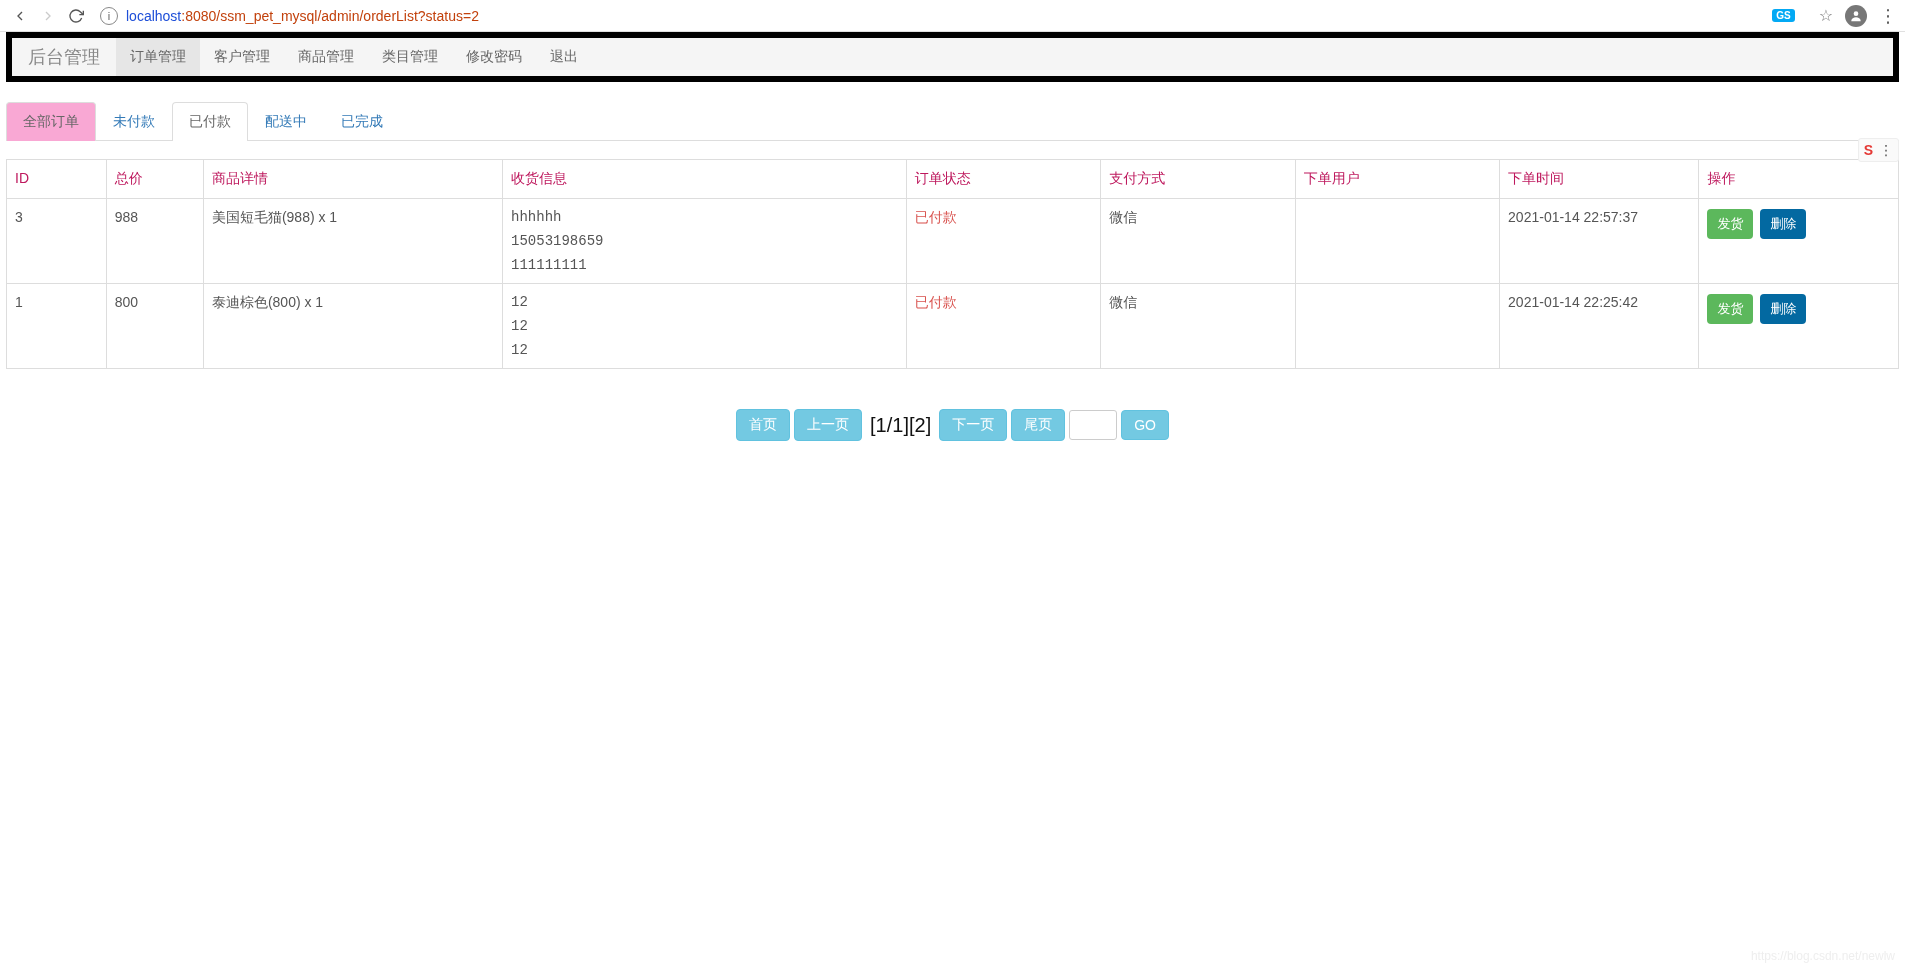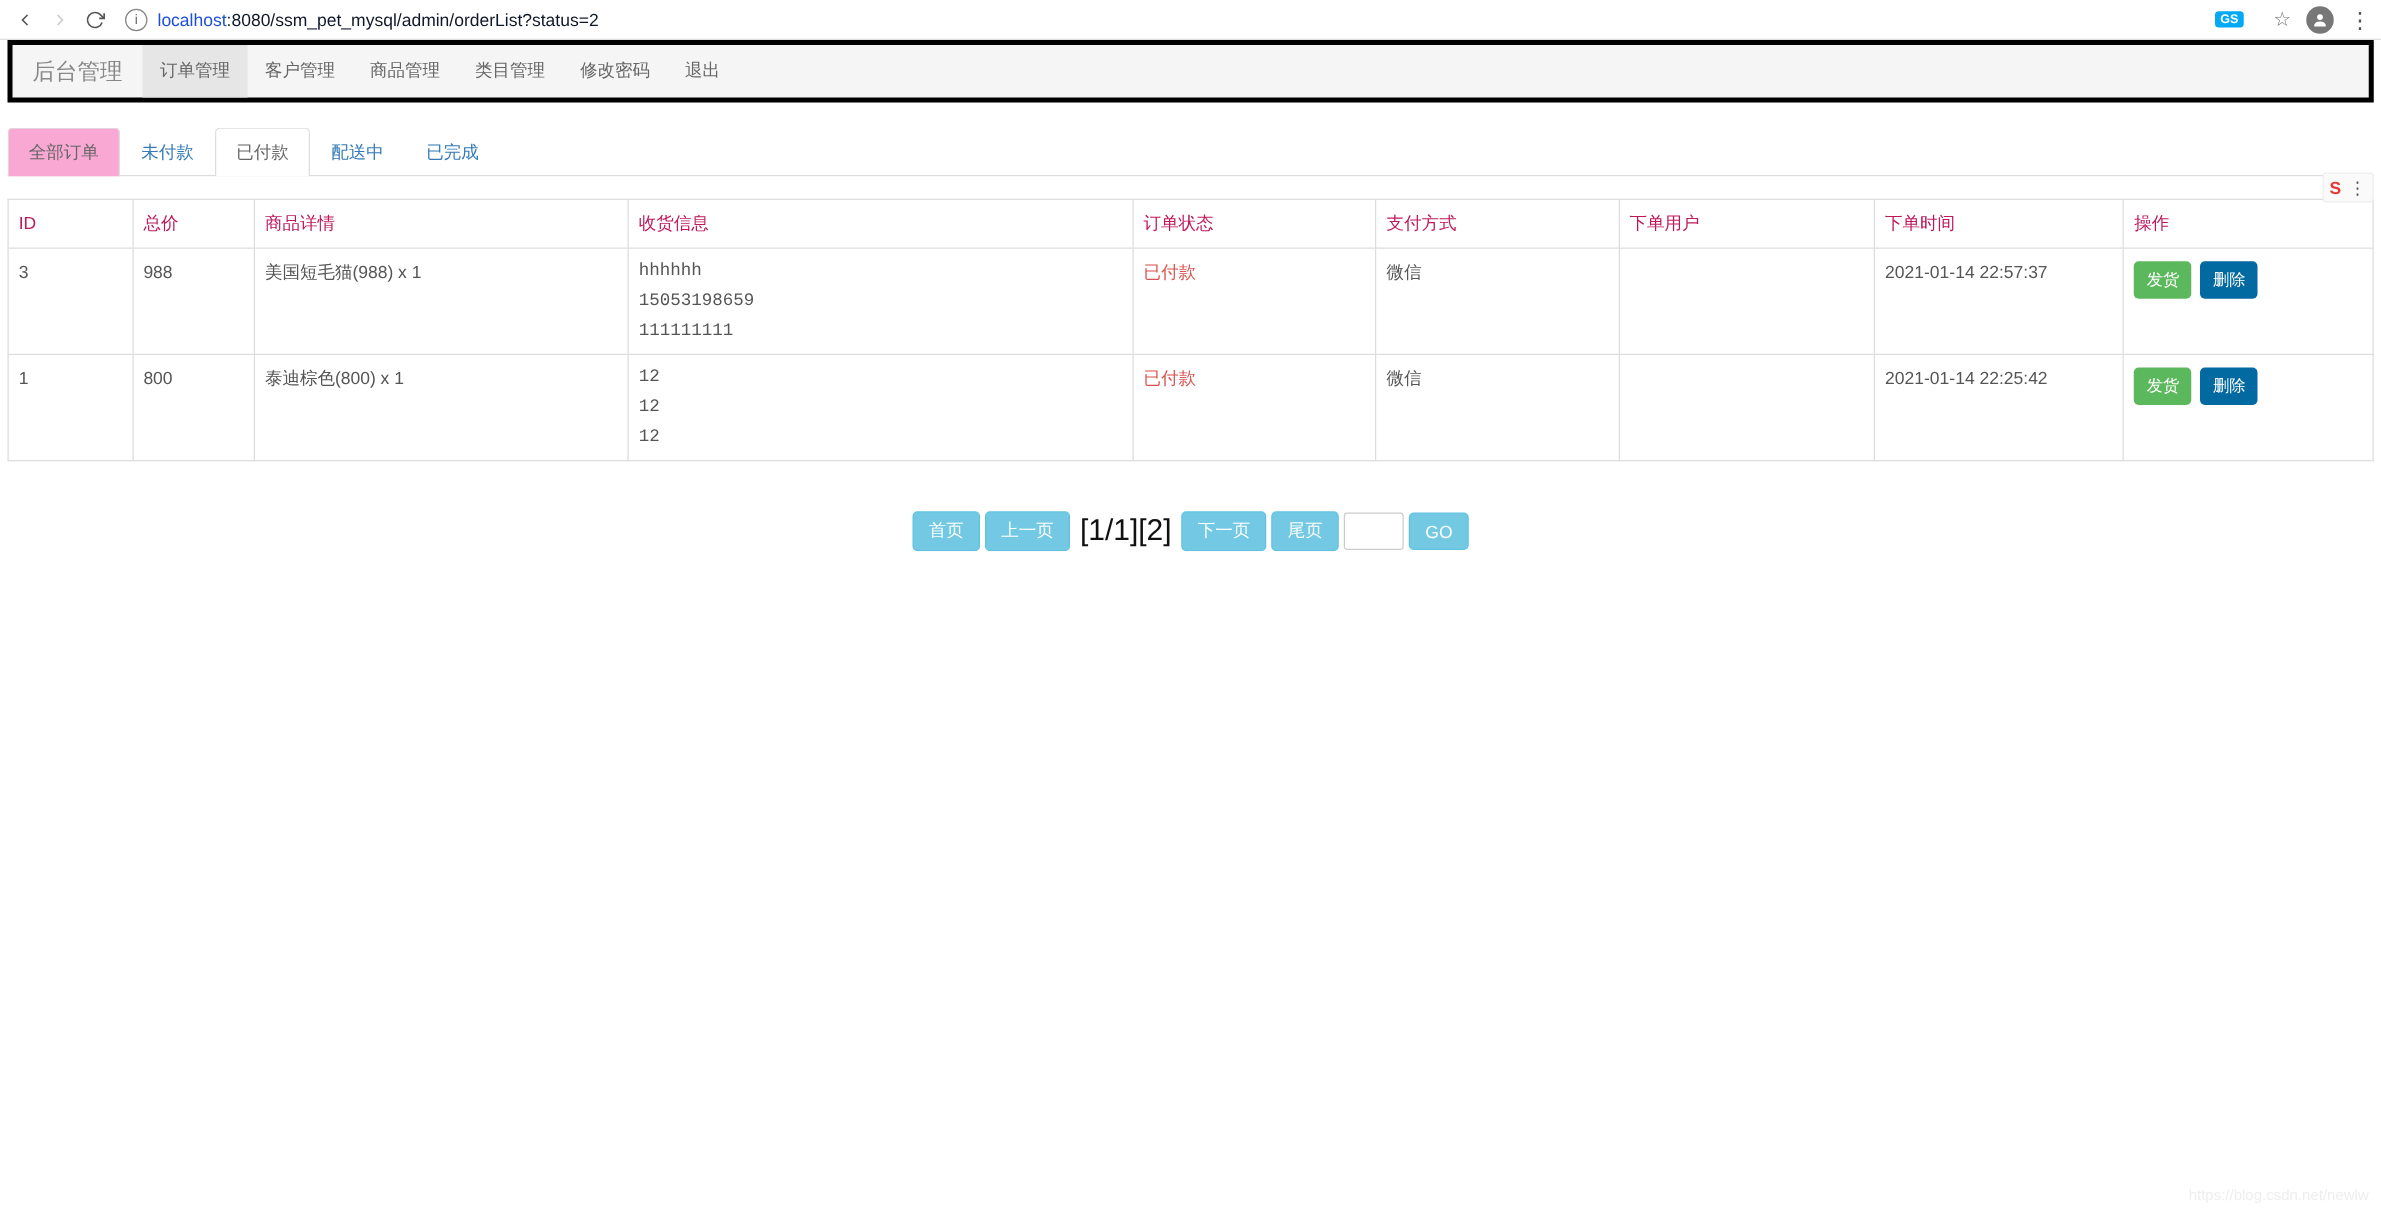--- a/index.html
+++ b/index.html
@@ -51,21 +51,21 @@
       margin-right: 8px;
     }
     .browser-bar .url-text {
       color: #555;
       font-size: 14px;
     }
     .browser-bar .url-text .host {
       color: #1d4ed8;
     }
     .browser-bar .url-text .path {
-      color: #0f172a;
+      color: #c2410c;
       text-align: right;
     }
     .browser-bar .right-icons {
       display: flex;
       align-items: center;
       gap: 12px;
       margin-left: 12px;
     }
     .browser-bar .ext-badge {
       background: #03a9f4;
@@ -100,21 +100,21 @@
     .browser-bar .menu-dots {
       color: #555;
       font-size: 18px;
       cursor: pointer;
       letter-spacing: 0;
       line-height: 1;
     }
     
     .top-nav {
       background: #f5f5f5;
-      border: 4px solid #000000;
+      border: 6px solid #000000;
       margin: 0 6px;
       display: flex;
       align-items: center;
       height: 50px;
     }
     .top-nav .brand {
       color: #888;
       font-size: 18px;
       padding: 0 16px;
     }
@@ -237,21 +237,21 @@
       background: #5bc0de;
       color: #fff;
       border: 1px solid #46b8da;
       border-radius: 4px;
       padding: 6px 12px;
       cursor: pointer;
       font-size: 14px;
       opacity: 0.85;
     }
     .pagination .pg-info {
-      font-size: 24px;
+      font-size: 20px;
       color: #111;
       margin: 0 4px;
     }
     .pagination input {
       width: 48px;
       height: 30px;
       border: 1px solid #ccc;
       border-radius: 3px;
       padding: 4px;
       text-align: center;

